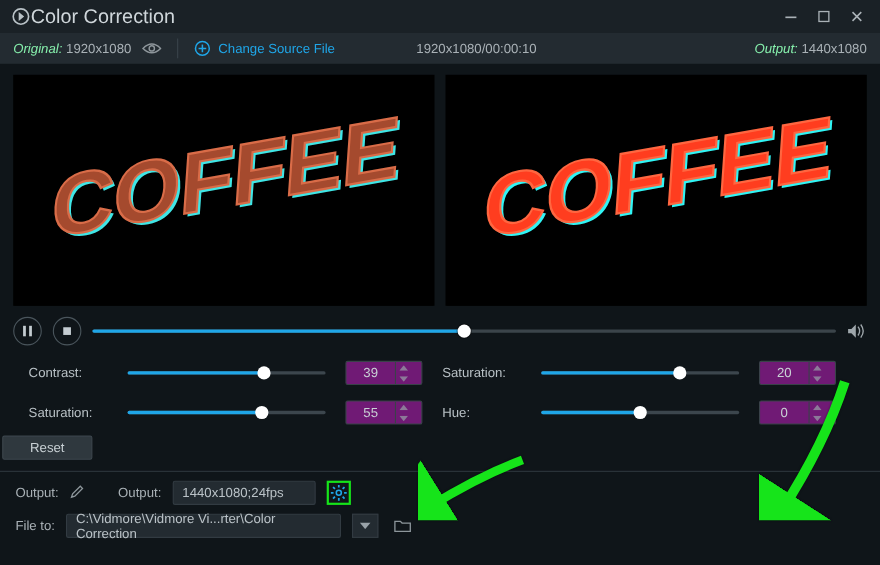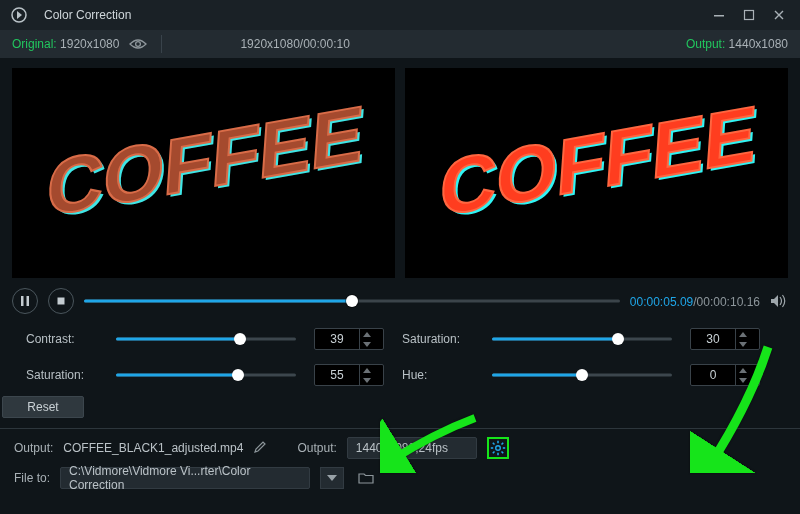--- a/index.html
+++ b/index.html
@@ -1,48 +1,48 @@
 <!DOCTYPE html>
 <html><head>
 <meta charset="utf-8">
 <style>
   * { box-sizing: border-box; margin: 0; padding: 0; font-family: "Segoe UI", Arial, sans-serif; }
   body { background:#0f1519; width:800px; height:514px; overflow:hidden; color:#c9d1d5; position:relative; }
   .titlebar { height:30px; display:flex; align-items:center; padding:0 6px 0 10px; background:#1a2126; }
   .titlebar .logo-icon svg { display:block; }
-  .titlebar .title { margin-left:16px; font-size:12px; color:#cfd6da; }
+  .titlebar .title { margin-left:0; font-size:18px; color:#cfd6da; }
   .titlebar .spacer { flex:1; }
   .sysbtn { width:30px; height:30px; display:flex; align-items:center; justify-content:center; color:#a9b1b6; }
   .sysbtn svg { display:block; }
   .infobar { height:28px; display:flex; align-items:center; gap:10px; padding:0 12px; background:#232b31; font-size:12px; color:#a9b1b6; }
   .eye-icon svg { display:block; opacity:.8; }
   .vsep { width:1px; height:18px; background:#39434b; margin:0 4px; }
   .change-src { display:flex; align-items:center; gap:6px; color:#1fa6e8; }
   .change-src svg { display:block; }
   .infobar .spacer { flex:1; }
-  .label-dim { color:#22c55e; }
+  .label-dim { color:#86efac;font-style:italic; }
   .previews { display:flex; gap:10px; padding:10px 12px 4px 12px; }
   .preview { flex:1; height:210px; background:#000; display:flex; align-items:center; justify-content:center; overflow:hidden; position:relative;}
   .preview svg { width:100%; height:100%; }
   .timeline { display:flex; align-items:center; gap:10px; padding:6px 12px 8px 12px; height:40px; }
   .circbtn { width:26px; height:26px; border:1px solid #4a555c; border-radius:50%; display:flex; align-items:center; justify-content:center; color:#c4ccd1; }
   .track { flex:1; height:22px; position:relative; }
   .track .rail { position:absolute; left:0; right:0; top:50%; height:3px; background:#3b444a; transform:translateY(-50%); border-radius:2px;}
   .track .prog { position:absolute; left:0; top:50%; height:3px; background:#1fa6e8; transform:translateY(-50%); border-radius:2px;}
   .track .thumb { position:absolute; top:50%; width:12px; height:12px; background:#fff; border-radius:50%; transform:translate(-50%,-50%); box-shadow:0 0 0 1px rgba(0,0,0,.4);}
   .timecur { color:#1fa6e8; font-size:12px; }
   .timetot { color:#8d969b; font-size:12px; }
   .vol-icon svg { display:block; opacity:.85; }
   .sliders { display:grid; grid-template-columns: 72px 180px 70px 72px 180px 70px; column-gap:18px; row-gap:14px; padding:6px 26px; align-items:center; font-size:12px; }
   .slabel { color:#b8c0c5; text-align:left; }
   .slider-wrap { position:relative; height:20px; }
   .srail { position:absolute; left:0; right:0; top:50%; height:3px; background:#3c464d; transform:translateY(-50%); border-radius:2px;}
   .sprog { position:absolute; left:0; top:50%; height:3px; background:#1fa6e8; transform:translateY(-50%); border-radius:2px;}
   .sthumb { position:absolute; top:50%; width:12px; height:12px; background:#fff; border-radius:50%; transform:translate(-50%,-50%); }
-  .numbox { display:flex; align-items:stretch; height:22px; background:#000000; border:1px solid #394249; border-radius:2px; overflow:hidden; }
+  .numbox { display:flex; align-items:stretch; height:22px; background:#701a75; border:1px solid #394249; border-radius:2px; overflow:hidden; }
   .numbox .nval { width:44px; display:flex; align-items:center; justify-content:center; font-size:12px; color:#c9d1d5; }
   .numbox .steps { width:14px; display:flex; flex-direction:column; border-left:1px solid #394249;}
   .numbox .steps div { flex:1; display:flex; align-items:center; justify-content:center;}
   .numbox .steps svg { display:block; opacity:.7; width:8px; height:5px; }
   .reset-row { padding:4px 14px 6px 2px; }
   .reset-btn { width:82px; height:22px; background:#2f383e; border:1px solid #3c464d; display:flex; align-items:center; justify-content:center; font-size:12px; color:#c9d1d5; border-radius:2px;}
   .hr { height:1px; background:#2d363c; margin:4px 0; }
   .outrow, .saverow { display:flex; align-items:center; gap:10px; padding:6px 14px; font-size:12px; color:#a9b1b6; height:30px;}
   .fieldbox { background:#232b31; border:1px solid #323b42; height:22px; display:flex; align-items:center; padding:0 8px; color:#bac2c7; border-radius:2px;}
   .gear-wrap { width:22px; height:22px; border:2px solid #16e41a; display:flex; align-items:center; justify-content:center; }
@@ -85,20 +85,29 @@
 
 <div class="infobar">
   <span><span class="label-dim">Original:</span> <span>1920x1080</span></span>
   <span class="eye-icon">
       <svg width="18" height="12" viewBox="0 0 18 12">
         <path d="M1 6 Q9 -2 17 6 Q9 14 1 6 Z" fill="none" stroke="#a9b1b6" stroke-width="1.3"></path>
         <circle cx="9" cy="6" r="2.4" fill="none" stroke="#a9b1b6" stroke-width="1.3"></circle>
       </svg>
     </span>
   <span class="vsep"></span>
+  <span class="change-src">
+    <span>
+        <svg width="16" height="16" viewBox="0 0 16 16">
+          <circle cx="8" cy="8" r="6.3" fill="none" stroke="#1fa6e8" stroke-width="1.4"></circle>
+          <path d="M8 4.5 V11.5 M4.5 8 H11.5" stroke="#1fa6e8" stroke-width="1.4"></path>
+        </svg>
+      </span>
+    <span>Change Source File</span>
+  </span>
   <span style="width:26px;"></span>
   <span style="width:18px;"></span>
   <span>1920x1080/00:00:10</span>
   <span class="spacer"></span>
   <span><span class="label-dim">Output:</span> <span>1440x1080</span></span>
 </div>
 
 <div class="previews">
   <div class="preview">
     <svg viewBox="0 0 380 210">
@@ -130,21 +139,20 @@
   <span class="circbtn">
       <svg width="10" height="10">
         <rect x="1.5" y="1.5" width="7" height="7" fill="#c4ccd1"></rect>
       </svg>
     </span>
   <div class="track">
     <div class="rail"></div>
     <div class="prog" id="tl-prog" style="width: 50%;"></div>
     <div class="thumb" id="tl-thumb" style="left: 50%;"></div>
   </div>
-  <span><span class="timecur">00:00:05.09</span><span class="timetot">/<span>00:00:10.16</span></span></span>
   <span class="vol-icon">
       <svg width="18" height="14" viewBox="0 0 18 14">
         <path d="M1 5 H4 L8 1 V13 L4 9 H1 Z" fill="#b8c0c5"></path>
         <path d="M10 3 Q13 7 10 11 M12.5 1 Q17 7 12.5 13" fill="none" stroke="#b8c0c5" stroke-width="1.2"></path>
       </svg>
     </span>
 </div>
 
 <div class="sliders">
   <div class="slabel">Contrast:</div>
@@ -169,21 +177,21 @@
       </div>
     </div>
 
   <div class="slabel">Saturation:</div>
   <div class="slider-wrap">
       <div class="srail"></div>
       <div class="sprog" id="sp-sat" style="width: 70%;"></div>
       <div class="sthumb" id="st-sat" style="left: 70%;"></div>
     </div>
   <div class="numbox">
-      <div class="nval">30</div>
+      <div class="nval">20</div>
       <div class="steps">
         <div>
           <svg viewBox="0 0 8 5">
             <path d="M0 5 L4 0 L8 5 Z" fill="#99a2a8"></path>
           </svg>
         </div>
         <div>
           <svg viewBox="0 0 8 5">
             <path d="M0 0 L4 5 L8 0 Z" fill="#99a2a8"></path>
           </svg>
@@ -239,21 +247,20 @@
 <div class="reset-row">
   <div class="reset-btn">
       <span>Reset</span>
     </div>
 </div>
 
 <div class="hr"></div>
 
 <div class="outrow">
   <span>Output:</span>
-  <span style="color:#bac2c7;">COFFEE_BLACK1_adjusted.mp4</span>
   <span><svg width="14" height="14" viewBox="0 0 14 14">
         <path d="M2 12 L3 9 L10 2 L12 4 L5 11 Z" fill="none" stroke="#8d969b" stroke-width="1.2"></path>
       </svg></span>
   <span style="width:10px;"></span>
   <span>Output:</span>
   <div class="fieldbox" style="width:130px;">
       <span>1440x1080;24fps</span>
     </div>
   <div class="gear-wrap">
     <span>

